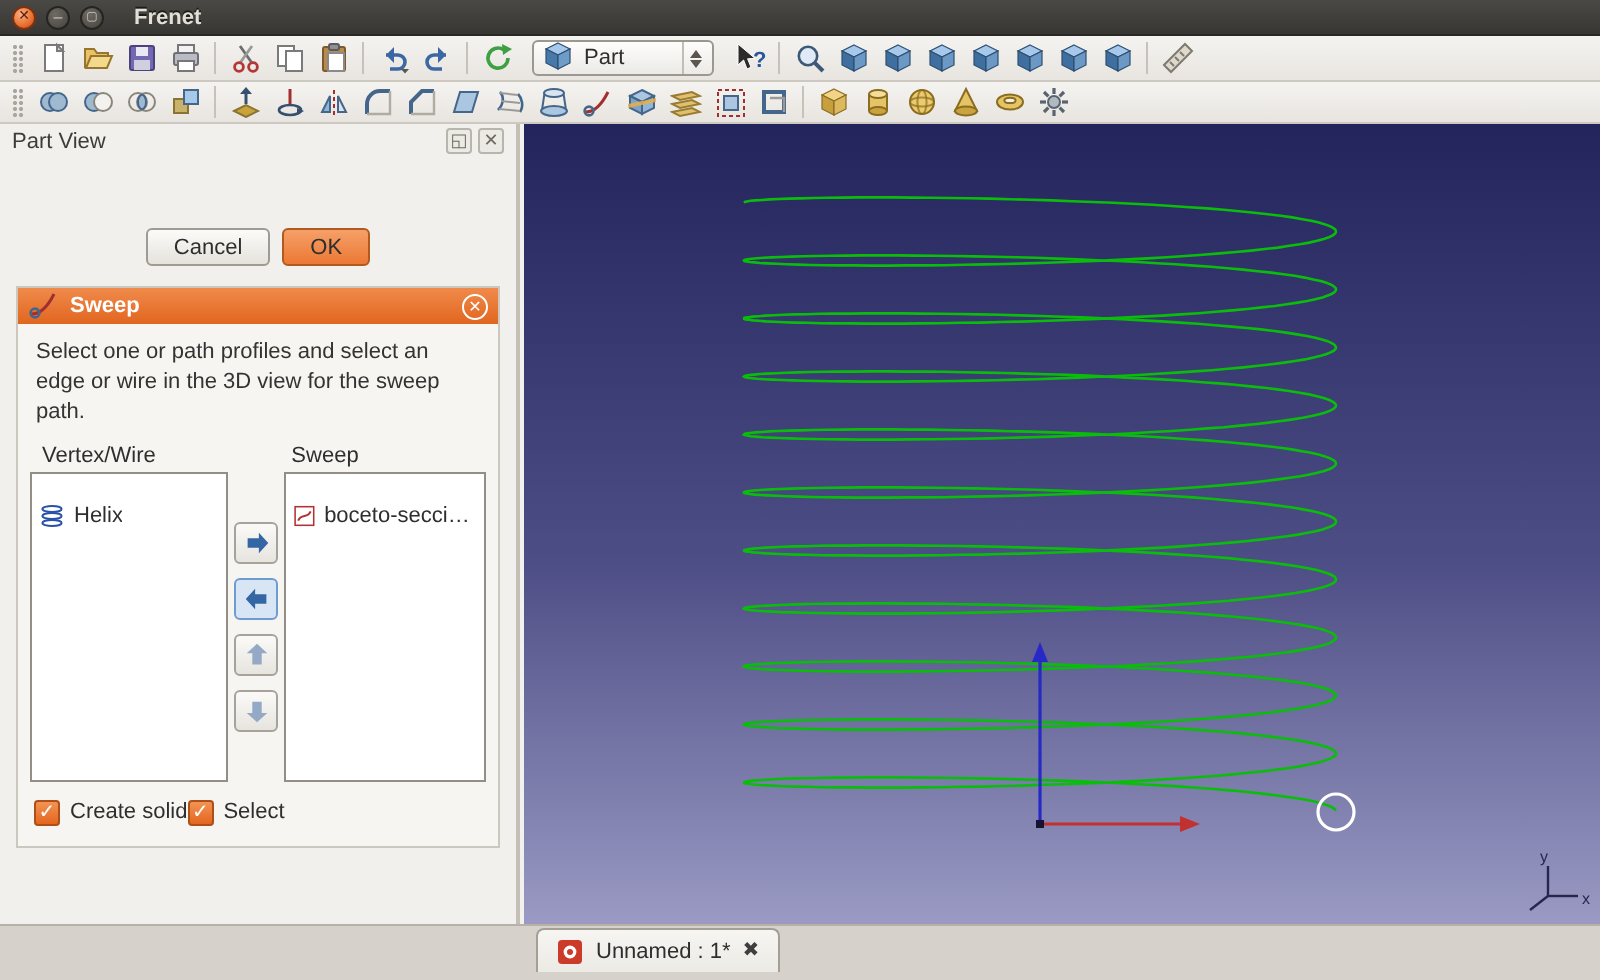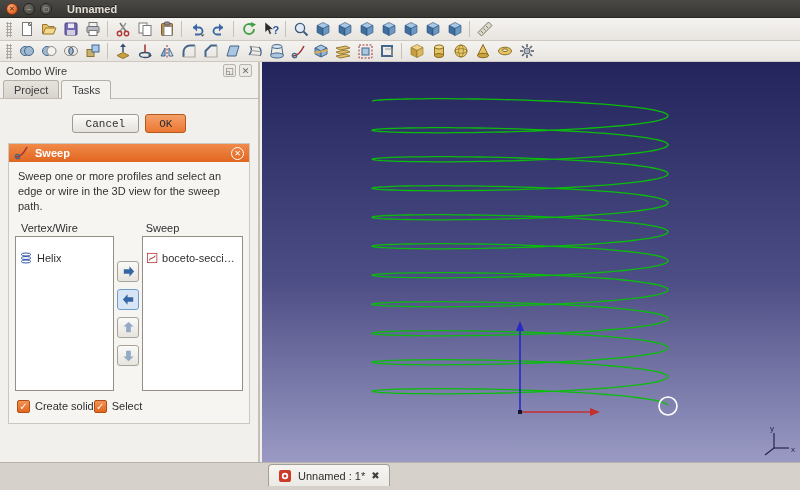--- a/index.html
+++ b/index.html
@@ -53,21 +53,21 @@
   
   .combo-view { position:absolute; left:0; top:62px; width:260px; bottom:28px; background:#f1f0ed; border-right:2px solid #c4c0b8; }
   .cv-header { height:17px; display:flex; align-items:center; padding:0 6px; color:#3c3c3c; }
   .cv-header .sp { flex:1; }
   .cv-hbtn { width:13px; height:13px; display:inline-flex; align-items:center; justify-content:center; color:#6e6a62; font-size:9px; margin-left:3px; border:1px solid #b9b5ad; border-radius:2px; background:#eceae5; }
   .cv-tabs { display:flex; align-items:flex-end; height:20px; padding-left:3px; border-bottom:1px solid #c2beb6; }
   .cv-tab { padding:3px 10px 2px; border:1px solid #b4b0a8; border-bottom:none; border-radius:3px 3px 0 0; background:linear-gradient(#e6e3dd,#d9d5ce); margin-right:2px; color:#3c3c3c; }
   .cv-tab.active { background:#f3f2ef; padding-bottom:3px; position:relative; top:1px; }
   .task-page { position:absolute; top:38px; bottom:0; left:0; right:0; background:#f1f0ed; }
   .dlg-buttons { display:flex; justify-content:center; gap:6px; padding:14px 0 10px; }
-  .btn { height:19px; padding:0 13px; display:inline-flex; align-items:center; border:1px solid #a09b92; border-radius:3px; background:linear-gradient(#fcfbf9,#e5e2dc); color:#2e2e2e;font-family:Liberation Mono, monospace; }
+  .btn { height:19px; padding:0 13px; display:inline-flex; align-items:center; border:1px solid #a09b92; border-radius:3px; background:linear-gradient(#fcfbf9,#e5e2dc); color:#2e2e2e; }
   .btn.ok { background:linear-gradient(#f5a069,#ec7833); border-color:#b2591e; }
 
   .task-box { margin:0 8px; border:1px solid #ccc8c0; background:#f6f5f2; }
   .task-header { height:18px; background:linear-gradient(#f08a4a,#e16620); display:flex; align-items:center; gap:5px; padding:0 5px; color:#fff; font-weight:bold; }
   .task-close { margin-left:auto; width:13px; height:13px; border-radius:50%; border:1px solid #fff; color:#fff; display:inline-flex; align-items:center; justify-content:center; font-size:8px; }
   .task-close::after { content:"✕"; }
   .task-desc { padding:7px 9px 3px; color:#333; line-height:1.35; }
   .list-labels { display:flex; padding:5px 6px 2px;justify-content:space-between; }
   .list-labels .ll-left { width:102px; padding-left:6px; }
   .list-labels .ll-mid { width:28px; }
@@ -97,21 +97,21 @@
   .doc-close { color:#3e3e3e; font-weight:bold; font-size:10px; }
   .doc-close::after { content:"✖"; }
 </style>
 </head>
 <body>
 
 <div class="titlebar">
   <span class="wbtn close"></span>
   <span class="wbtn min"></span>
   <span class="wbtn max"></span>
-  <span class="win-title">Unnamed</span>
+  <span class="win-title">Frenet</span>
 </div>
 
 <div class="toolbar tb1">
   <span class="grip"></span>
   <span class="icon-group">
       <span class="tool-btn">
         <svg width="16" height="16" viewBox="0 0 16 16">
           <rect x="3.5" y="1.5" width="9" height="13" fill="#fff" stroke="#7a7a7a"></rect>
           <polygon points="9.5,1.5 12.5,4.5 9.5,4.5" fill="#d8d8d8" stroke="#7a7a7a"></polygon>
         </svg>
@@ -179,20 +179,34 @@
     </span>
   <span class="tb-sep"></span>
   <span class="icon-group">
       <span class="tool-btn">
         <svg width="16" height="16" viewBox="0 0 16 16">
           <path d="M13,8 a5,5 0 1 1 -2.2,-4.1" fill="none" stroke="#3f9f42" stroke-width="1.8"></path>
           <polygon points="10,1 15,3.5 10.5,6.5" fill="#3f9f42"></polygon>
         </svg>
       </span>
     </span>
+  <span class="combo">
+    <span class="tool-icon" id="wb-icon"><svg width="16" height="16" viewBox="0 0 16 16">
+          <g stroke="#2d4f72" stroke-width="0.6">
+            <polygon points="8,1.5 14,4.5 8,7.5 2,4.5" fill="#a6c8ea"></polygon>
+            <polygon points="2,4.5 8,7.5 8,14.5 2,11.5" fill="#4678aa"></polygon>
+            <polygon points="14,4.5 8,7.5 8,14.5 14,11.5" fill="#6e9cc8"></polygon>
+          </g>
+        </svg></span>
+    <span class="combo-label">Part</span>
+    <span class="spin">
+        <i class="up"></i>
+        <i class="dn"></i>
+      </span>
+  </span>
   <span class="icon-group">
       <span class="tool-btn">
         <svg width="16" height="16" viewBox="0 0 16 16">
           <polygon points="2,1 2,11.5 4.8,9 6.5,13.5 8.5,12.6 6.8,8.4 10.5,8.2" fill="#2b2b2b" stroke="#fff" stroke-width="0.5"></polygon>
           <text x="9.5" y="12.5" font-size="11" font-weight="bold" fill="#2a56a0">?</text>
         </svg>
       </span>
     </span>
   <span class="tb-sep"></span>
   <span class="icon-group">
@@ -451,44 +465,40 @@
             <line x1="13" y1="3" x2="10.8" y2="5.2"></line>
             <line x1="3" y1="13" x2="5.2" y2="10.8"></line>
           </g>
         </svg>
       </span>
     </span>
 </div>
 
 <div class="combo-view">
   <div class="cv-header">
-    <span>Combo Wire</span>
+    <span>Part View</span>
     <span class="sp"></span>
     <span class="cv-hbtn">◱</span>
     <span class="cv-hbtn">✕</span>
-  </div>
-  <div class="cv-tabs">
-    <span class="cv-tab">Project</span>
-    <span class="cv-tab active">Tasks</span>
   </div>
   <div class="task-page">
     <div class="dlg-buttons">
       <span class="btn">Cancel</span>
       <span class="btn ok">OK</span>
     </div>
     <div class="task-box">
       <div class="task-header">
         <span id="sweep-hdr-icon"><svg width="16" height="16" viewBox="0 0 16 16">
               <path d="M2,13 C6,13 10,9 13,3" fill="none" stroke="#a03030" stroke-width="1.5"></path>
               <circle cx="3.5" cy="12.5" r="2.2" fill="none" stroke="#44668a" stroke-width="1.3"></circle>
             </svg></span>
         <span>Sweep</span>
         <span class="task-close"></span>
       </div>
-      <div class="task-desc">Sweep one or more profiles and select an edge or wire in the 3D view for the sweep path.</div>
+      <div class="task-desc">Select one or path profiles and select an edge or wire in the 3D view for the sweep path.</div>
       <div class="list-labels">
         <span class="ll-left">Vertex/Wire</span>
         <span class="ll-mid"></span>
         <span class="ll-right">Sweep</span>
       </div>
       <div class="lists">
         <div class="listbox">
           <div class="list-item">
             <svg width="14" height="14" viewBox="0 0 16 16">
               <g fill="none" stroke="#2a52a8" stroke-width="1.1">

